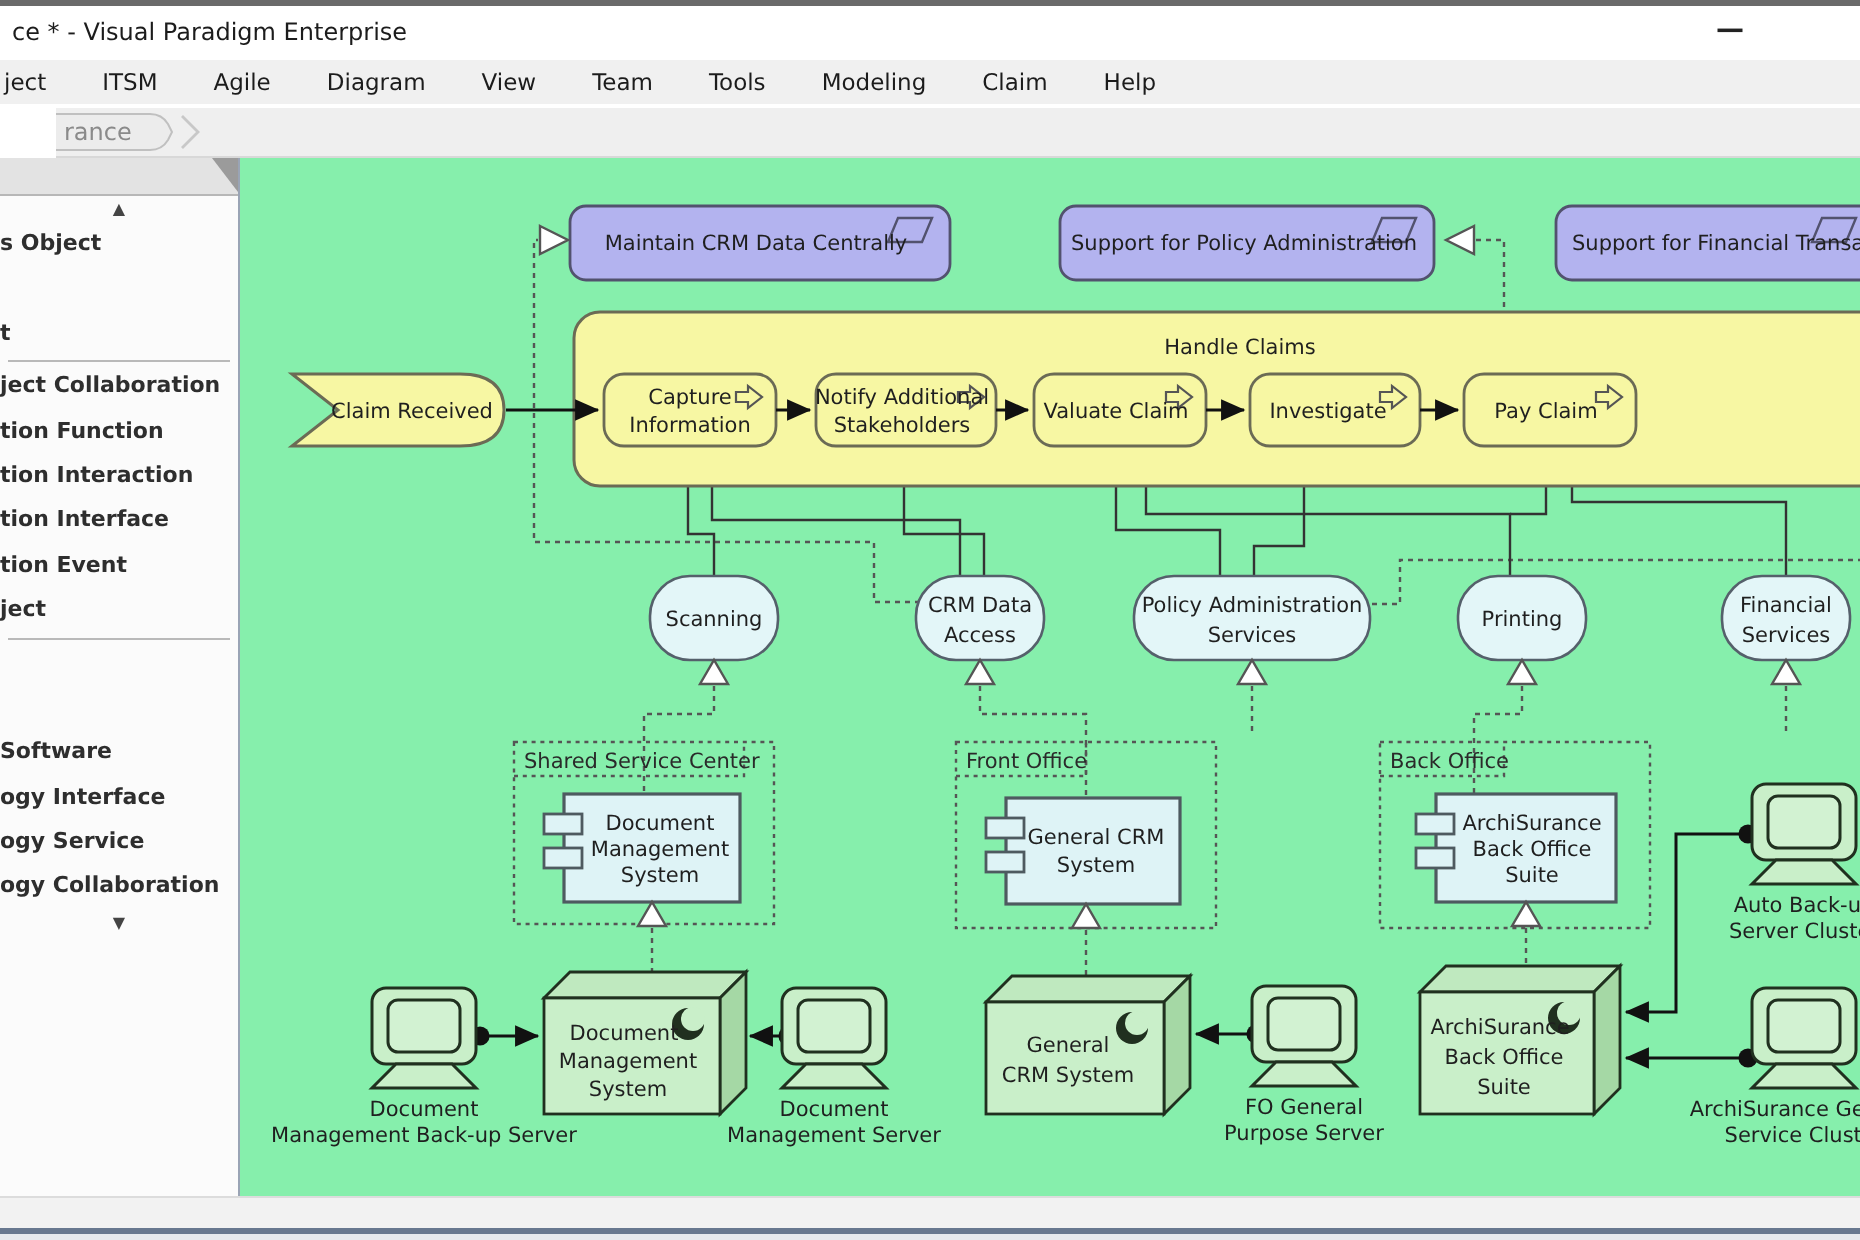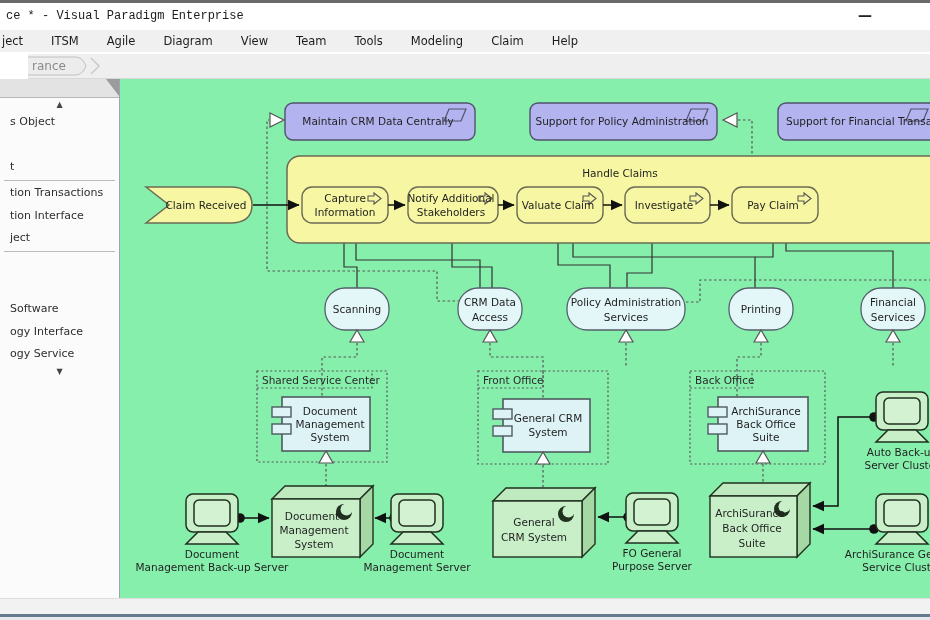--- a/index.html
+++ b/index.html
@@ -1,35 +1,35 @@
 <!DOCTYPE html>
 <html><head>
 <meta charset="utf-8">
 <style>
   html,body{margin:0;padding:0;width:930px;height:620px;overflow:hidden;
     font-family:"DejaVu Sans","Liberation Sans",sans-serif;background:#fff;}
   .topstrip{position:absolute;left:0;top:0;width:930px;height:3px;background:#6a6a6a;}
   .titlebar{position:absolute;left:0;top:3px;width:930px;height:27px;background:#ffffff;}
-  .title{position:absolute;left:6px;top:6px;font-size:12px;color:#1c1c1c;font-family:Liberation Mono, monospace;}
+  .title{position:absolute;left:6px;top:6px;font-size:12px;color:#1c1c1c;}
   .minbtn{position:absolute;right:58px;top:4px;font-size:14px;color:#222;font-weight:bold;}
   .menubar{position:absolute;left:0;top:30px;width:930px;height:22px;background:#f0f0f0;
     border-bottom:2px solid #ffffff;display:flex;align-items:center;font-size:11.5px;color:#1c1c1c;}
   .menubar .mi{padding:0 14px;white-space:nowrap;}
   .menubar .mi:first-child{padding-left:2px;}
   .crumbbar{position:absolute;left:0;top:54px;width:930px;height:24px;background:#efefef;
     border-bottom:1px solid #d8d8d8;margin-left:28px;}
   .mainarea{position:absolute;left:0;top:79px;width:930px;height:519px;background:#fff;}
   .palette{position:absolute;left:0;top:0;width:119px;height:519px;background:#fbfbfb;
     border-right:1px solid #9aa4b5;overflow:hidden;}
   .palhead{position:relative;height:18px;background:#e3e3e3;border-bottom:1px solid #b7b7b7;}
   .palfold{position:absolute;right:0;top:0;width:0;height:0;
     border-left:13px solid transparent;border-top:17px solid #9b9b9b;}
   .palscroll{height:13px;text-align:center;font-size:8px;color:#444;line-height:13px;}
   .palitem{height:22.4px;line-height:22.4px;font-size:11px;color:#2e2e2e;
-    padding-left:10px;white-space:nowrap;overflow:hidden;}
+    padding-left:0;white-space:nowrap;overflow:hidden;font-weight:bold;}
   .palsep{border-top:1px solid #b9b9b9;margin:2px 4px 1px 4px;height:0;}
   .canvas{position:absolute;left:120px;top:0;width:810px;height:519px;background:#86efac;}
   .statusbar{position:absolute;left:0;top:598px;width:930px;height:16px;background:#f2f2f2;
     border-top:1px solid #dcdcdc;}
   .botline{position:absolute;left:0;top:614px;width:930px;height:3px;background:#68788f;}
   .botpad{position:absolute;left:0;top:617px;width:930px;height:3px;background:#e6e9ed;}
   svg text{font-family:"DejaVu Sans","Liberation Sans",sans-serif;font-size:10.5px;fill:#1f1f1f;}
   svg text.grouplbl{font-size:10.5px;fill:#2a2a2a;}
   .crumbtxt{font-size:12px;fill:#8a8a8a;}
 </style>
@@ -66,29 +66,33 @@
 <div class="mainarea">
   <div class="palette">
     <div class="palhead">
         <div class="palfold"></div>
       </div>
     <div class="palscroll">▲</div>
     <div class="palitem">s Object</div>
     <div class="palitem"></div>
     <div class="palitem">t</div>
     <div class="palsep"></div>
-    <div class="palitem">tion Transactions</div>
+    <div class="palitem">ject Collaboration</div>
+    <div class="palitem">tion Function</div>
+    <div class="palitem">tion Interaction</div>
     <div class="palitem">tion Interface</div>
+    <div class="palitem">tion Event</div>
     <div class="palitem">ject</div>
     <div class="palsep"></div>
     <div class="palitem"></div>
     <div class="palitem"></div>
     <div class="palitem">Software</div>
     <div class="palitem">ogy Interface</div>
     <div class="palitem">ogy Service</div>
+    <div class="palitem">ogy Collaboration</div>
     <div class="palscroll">▼</div>
   </div>
 
   <div class="canvas">
   <svg width="810" height="519" viewBox="120 80 810 519">
     <defs>
       <marker id="mArrow" viewBox="0 0 10 10" refX="8.5" refY="5" markerWidth="9" markerHeight="9" orient="auto">
         <path d="M0,1 L9,5 L0,9 Z" fill="#111"></path>
       </marker>
       <marker id="mOpenV" viewBox="0 0 12 12" refX="6" refY="2" markerWidth="11" markerHeight="11" orient="auto-start-reverse">

